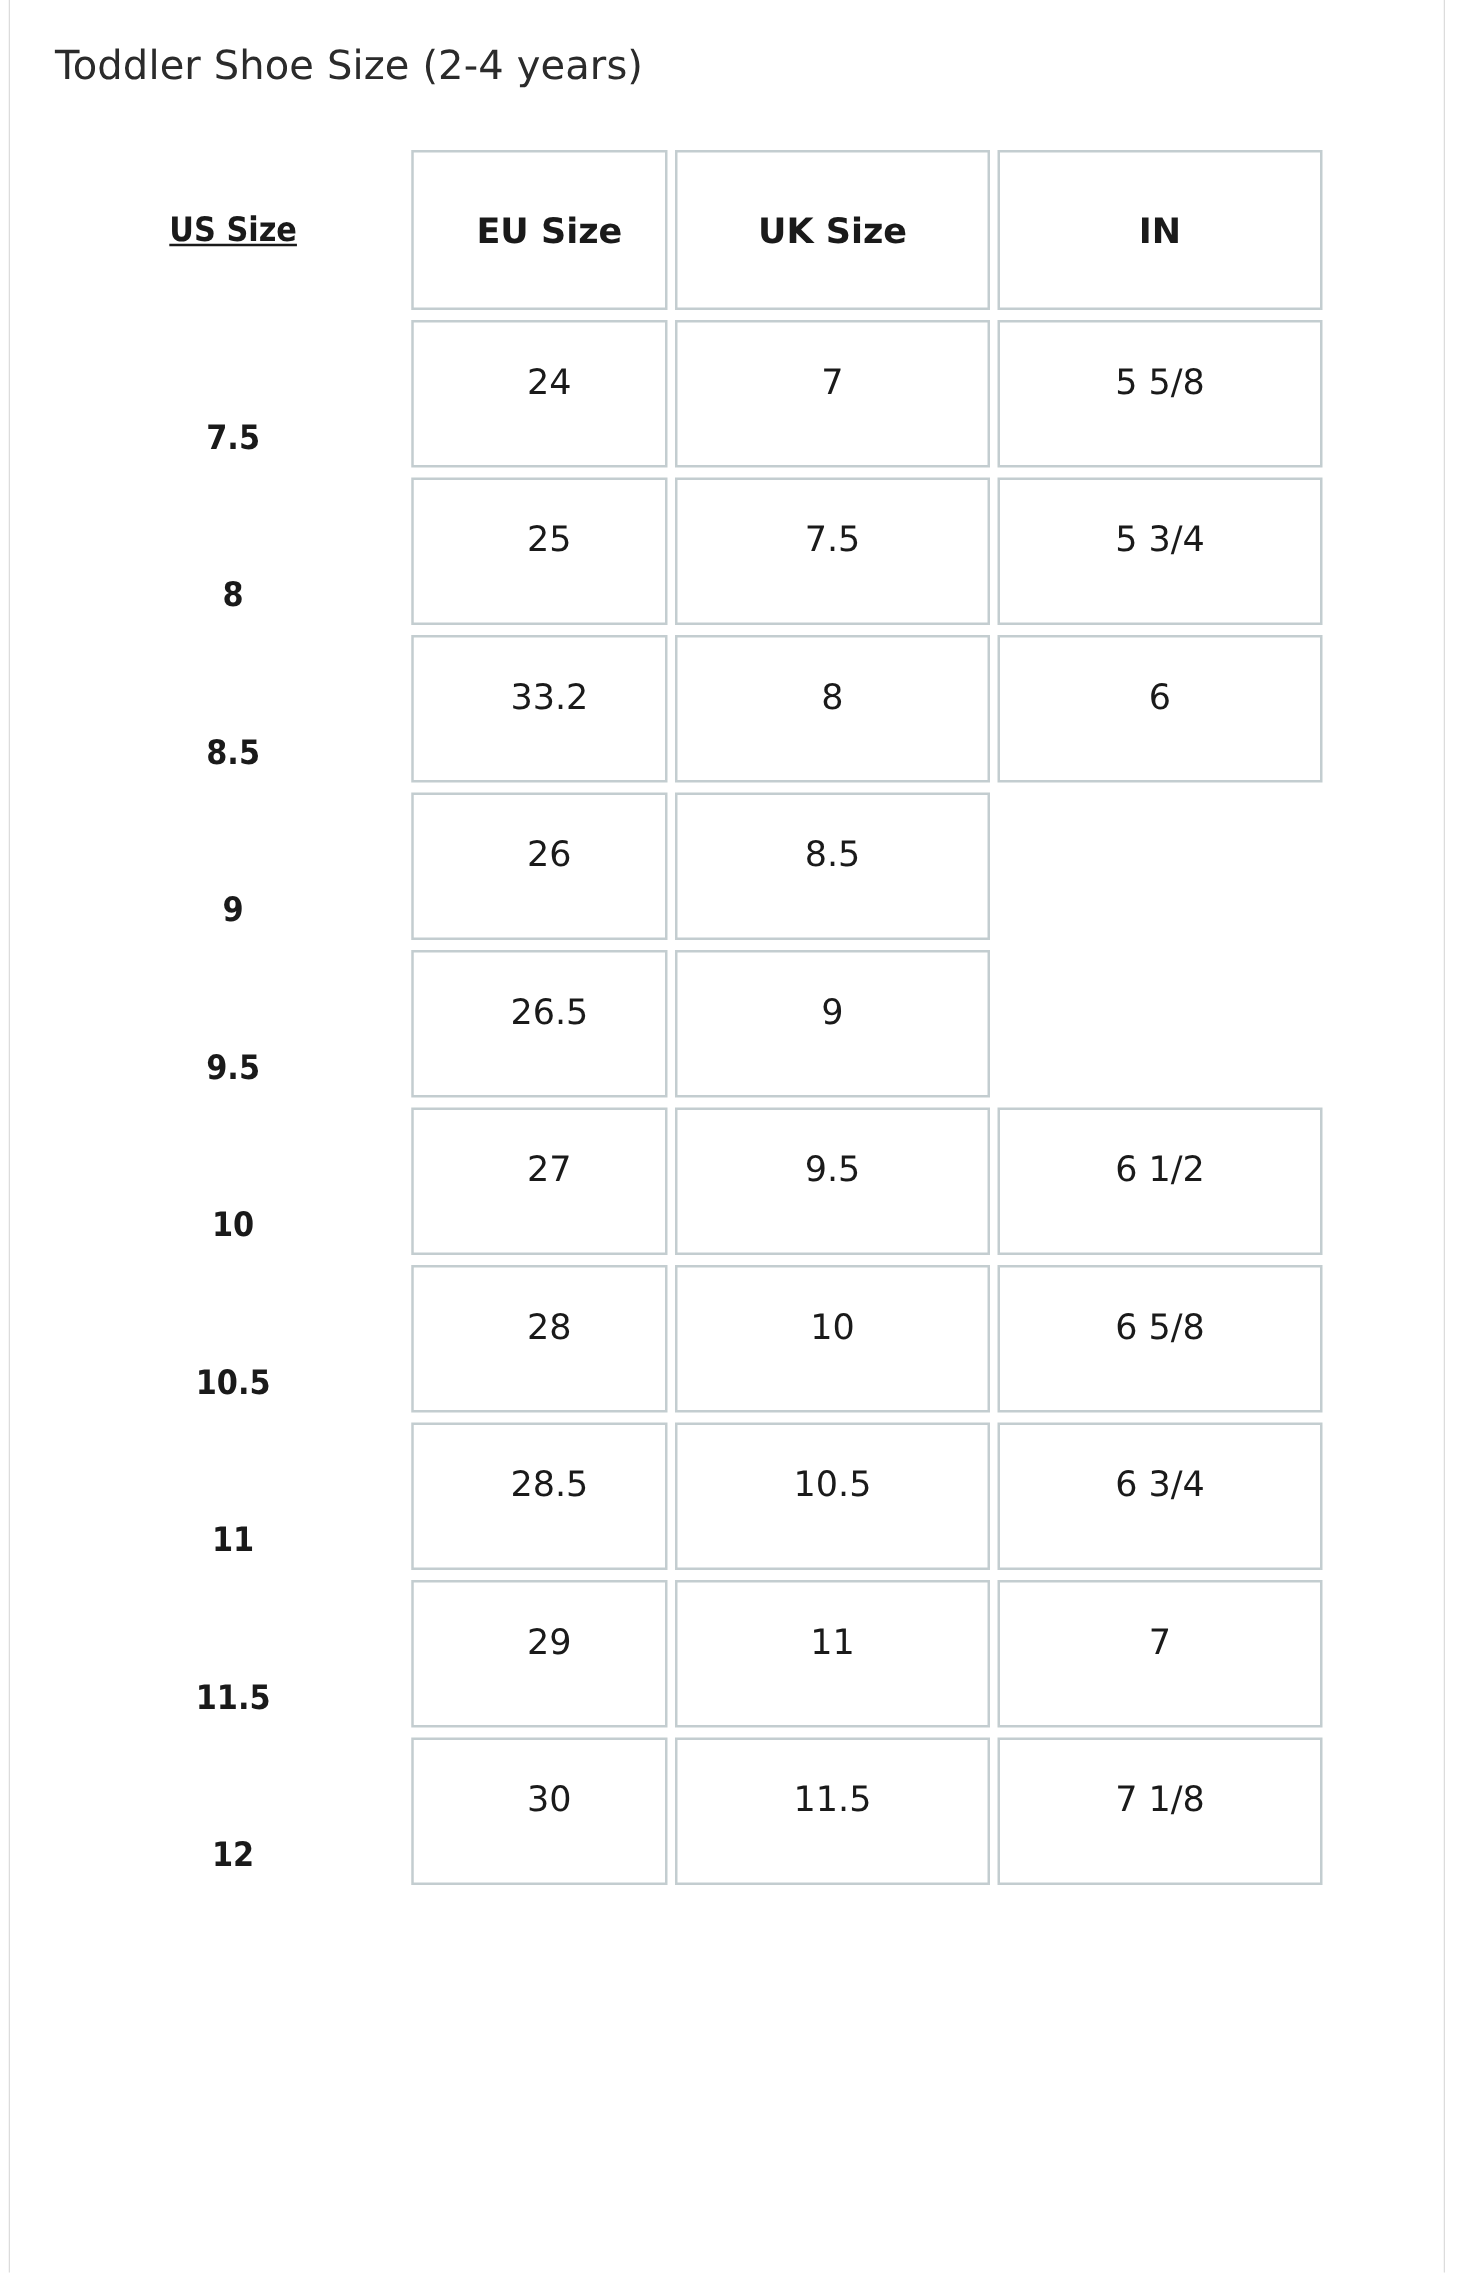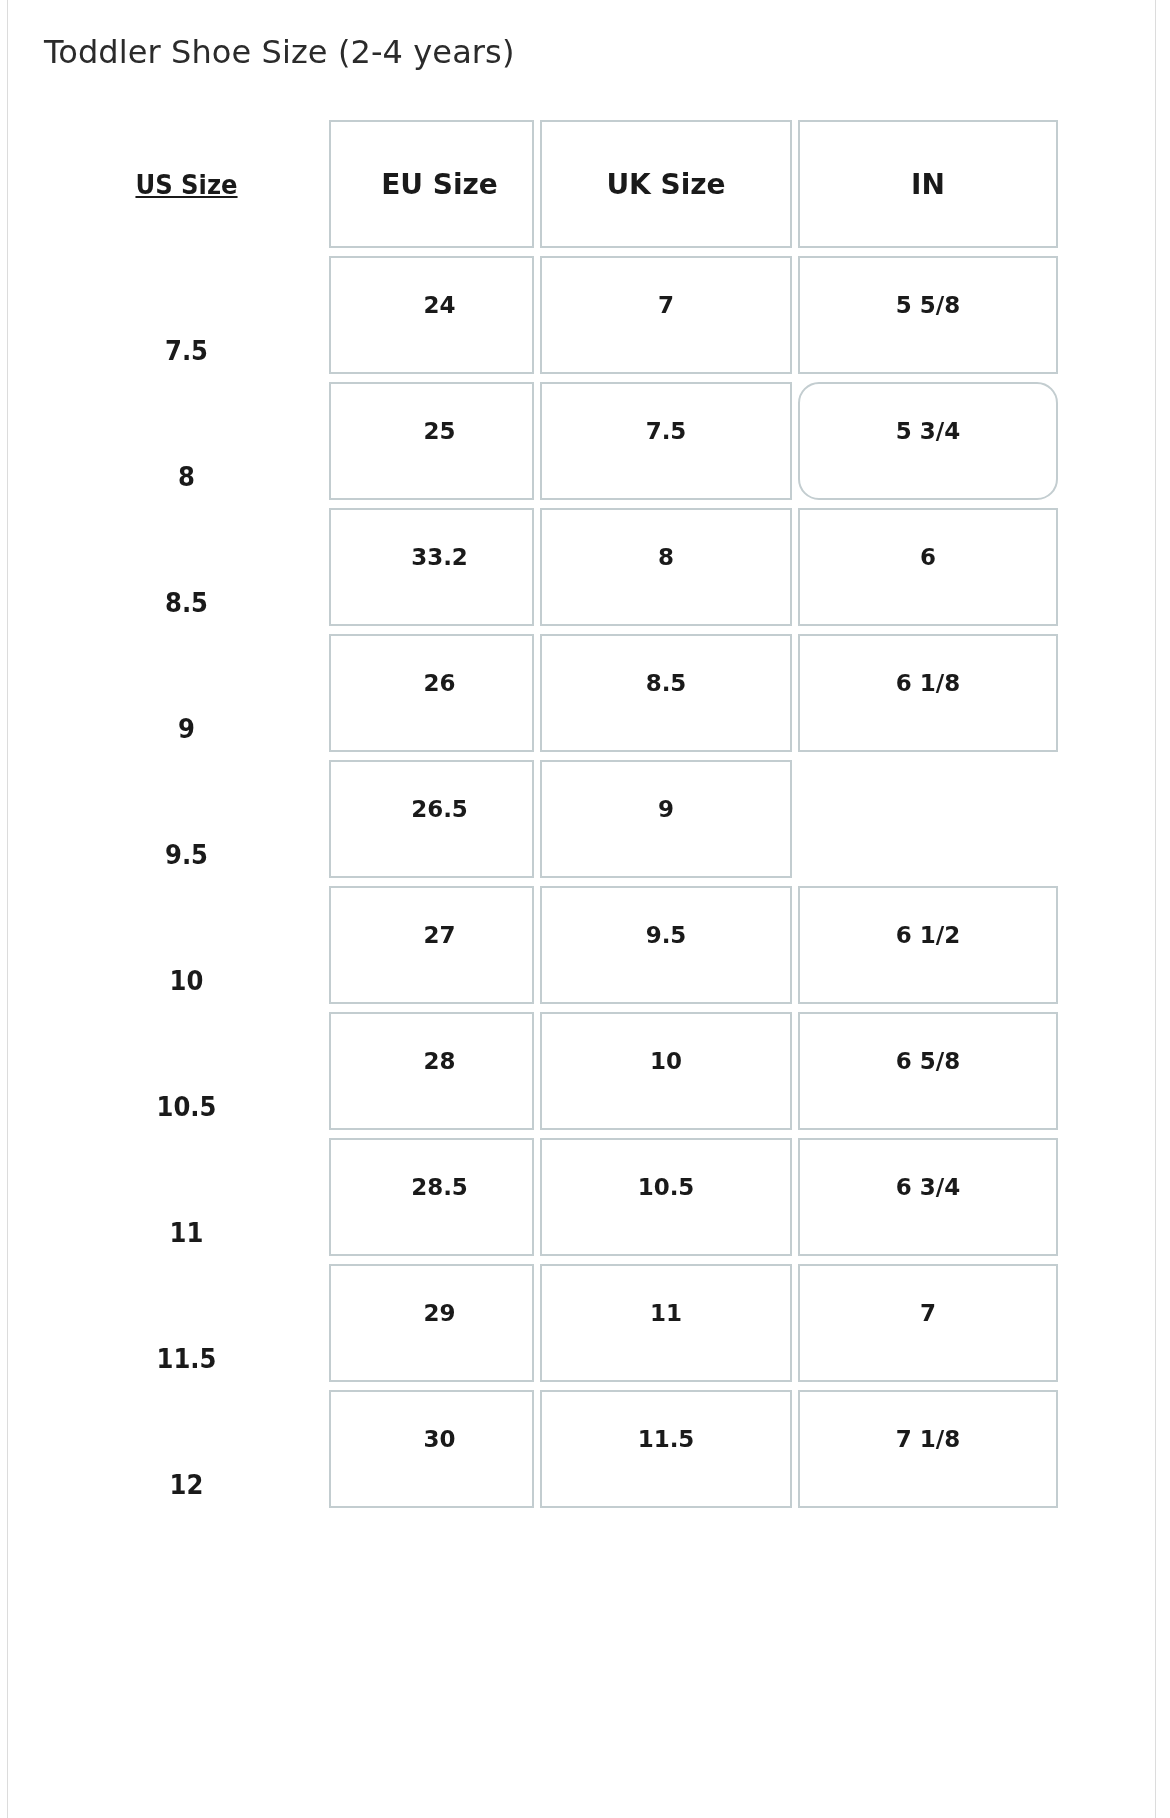--- a/index.html
+++ b/index.html
@@ -81,22 +81,22 @@
   .size-row.header .col-us {
     font-size: 27px;
     font-weight: 700;
     align-items: center;
     padding-bottom: 0;
     text-decoration: underline;
   }
 
   .col-boxed {
     border: 2px solid #c3cdd0;
-    font-size: 23px;
-    font-weight: 700;
+    font-size: 28px;
+    font-weight: 400;
   }
 
   .col-eu  { width: 205px; flex: 0 0 205px; padding-left: 16px; }
   .col-uk  { width: 252px; flex: 0 0 252px; margin-left: 6px; text-align: center; }
   .col-in  { width: 260px; flex: 0 0 260px; margin-left: 6px; }
 
   .size-row.header .col-boxed {
     font-weight: 700;
     font-size: 28px;
   }
@@ -129,33 +129,32 @@
       <div class="size-row body">
         <div class="cell col-us">7.5</div>
         <div class="cell col-boxed col-eu" style="border-color: rgb(195, 205, 208);">24</div>
         <div class="cell col-boxed col-uk" style="border-color: rgb(195, 205, 208);">7</div>
         <div class="cell col-boxed col-in" style="border-color: rgb(195, 205, 208);">5 5/8</div>
       </div>
       <div class="size-row body">
         <div class="cell col-us">8</div>
         <div class="cell col-boxed col-eu" style="border-color: rgb(195, 205, 208);">25</div>
         <div class="cell col-boxed col-uk" style="border-color: rgb(195, 205, 208);">7.5</div>
-        <div class="cell col-boxed col-in" style="border-color: rgb(195, 205, 208); border-radius: 21px;">5 3/4</div>
+        <div class="cell col-boxed col-in" style="border-color: rgb(195, 205, 208);">5 3/4</div>
       </div>
       <div class="size-row body">
         <div class="cell col-us">8.5</div>
         <div class="cell col-boxed col-eu" style="border-color: rgb(195, 205, 208);">33.2</div>
         <div class="cell col-boxed col-uk" style="border-color: rgb(195, 205, 208);">8</div>
         <div class="cell col-boxed col-in" style="border-color: rgb(195, 205, 208);">6</div>
       </div>
       <div class="size-row body">
         <div class="cell col-us">9</div>
         <div class="cell col-boxed col-eu" style="border-color: rgb(195, 205, 208);">26</div>
         <div class="cell col-boxed col-uk" style="border-color: rgb(195, 205, 208);">8.5</div>
-        <div class="cell col-boxed col-in" style="border-color: rgb(195, 205, 208);">6 1/8</div>
       </div>
       <div class="size-row body">
         <div class="cell col-us">9.5</div>
         <div class="cell col-boxed col-eu" style="border-color: rgb(195, 205, 208);">26.5</div>
         <div class="cell col-boxed col-uk" style="border-color: rgb(195, 205, 208);">9</div>
       </div>
       <div class="size-row body">
         <div class="cell col-us">10</div>
         <div class="cell col-boxed col-eu" style="border-color: rgb(195, 205, 208);">27</div>
         <div class="cell col-boxed col-uk" style="border-color: rgb(195, 205, 208);">9.5</div>

